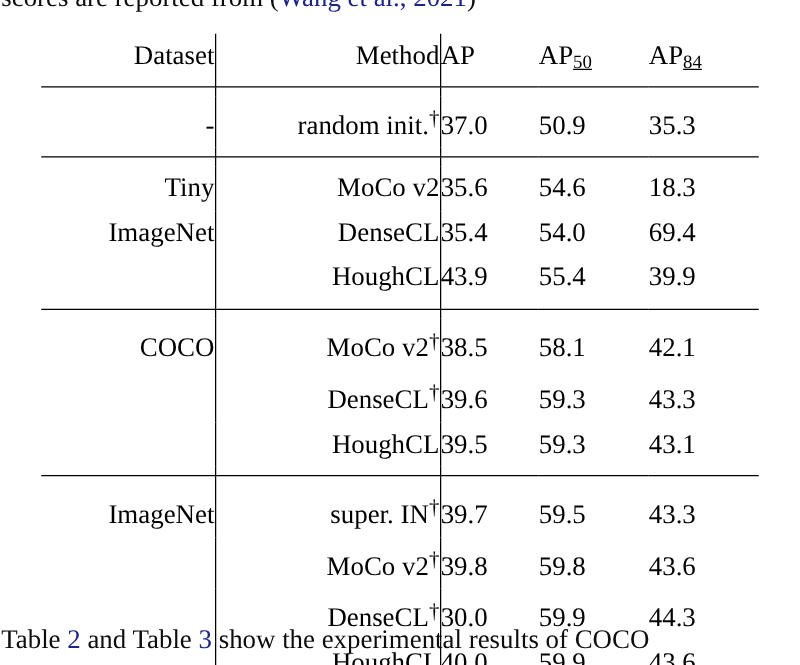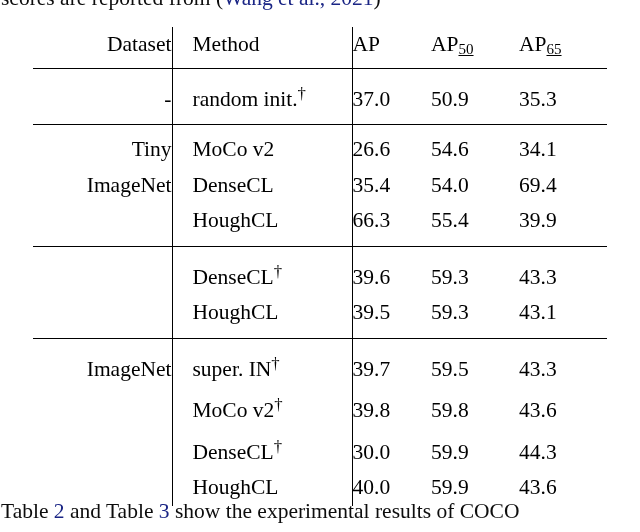--- a/index.html
+++ b/index.html
@@ -66,21 +66,21 @@
   col.c-ap      { width: 79px; }
   col.c-ap50    { width: 88px; }
   col.c-ap75    { width: 88px; }
 
   
   .cell-dataset {
     text-align: right;
     padding-left: 15px !important;
   }
   .cell-method {
-    text-align: left;
+    text-align: right;
     padding-left: 20px !important;
     border-left: 1.6px solid #000;
   }
   .cell-num {
     text-align: left;
   }
   .cell-ap {
     border-left: 1.6px solid #000;
   }
 
@@ -125,21 +125,21 @@
         <col class="c-ap">
         <col class="c-ap50">
         <col class="c-ap75">
     </colgroup>
     <tbody id="table-body">
         <tr>
           <td class="cell-dataset">Dataset</td>
           <td class="cell-method">Method</td>
           <td class="cell-num cell-ap">AP</td>
           <td class="cell-num">AP<sub class="sm">50</sub></td>
-          <td class="cell-num">AP<sub class="sm">65</sub></td>
+          <td class="cell-num">AP<sub class="sm">84</sub></td>
         </tr>
         <tr class="rule-head">
           <td colspan="5"></td>
         </tr>
         <tr class="spacer">
           <td class="cell-dataset"></td>
           <td class="cell-method"></td>
           <td class="cell-num cell-ap"></td>
           <td class="cell-num"></td>
           <td class="cell-num"></td>
@@ -164,54 +164,61 @@
         <tr class="spacer">
           <td class="cell-dataset"></td>
           <td class="cell-method"></td>
           <td class="cell-num cell-ap"></td>
           <td class="cell-num"></td>
           <td class="cell-num"></td>
         </tr>
         <tr>
           <td class="cell-dataset">Tiny</td>
           <td class="cell-method">MoCo v2</td>
-          <td class="cell-num cell-ap">26.6</td>
+          <td class="cell-num cell-ap">35.6</td>
           <td class="cell-num">54.6</td>
-          <td class="cell-num">34.1</td>
+          <td class="cell-num">18.3</td>
         </tr>
         <tr>
           <td class="cell-dataset">ImageNet</td>
           <td class="cell-method">DenseCL</td>
           <td class="cell-num cell-ap">35.4</td>
           <td class="cell-num">54.0</td>
           <td class="cell-num">69.4</td>
         </tr>
         <tr>
           <td class="cell-dataset"></td>
           <td class="cell-method">HoughCL</td>
-          <td class="cell-num cell-ap bold">66.3</td>
+          <td class="cell-num cell-ap bold">43.9</td>
           <td class="cell-num bold">55.4</td>
           <td class="cell-num bold">39.9</td>
         </tr>
         <tr class="spacer">
           <td class="cell-dataset"></td>
           <td class="cell-method"></td>
           <td class="cell-num cell-ap"></td>
           <td class="cell-num"></td>
           <td class="cell-num"></td>
         </tr>
         <tr class="rule-group">
           <td colspan="5"></td>
         </tr>
         <tr class="spacer">
           <td class="cell-dataset"></td>
           <td class="cell-method"></td>
           <td class="cell-num cell-ap"></td>
           <td class="cell-num"></td>
           <td class="cell-num"></td>
+        </tr>
+        <tr>
+          <td class="cell-dataset">COCO</td>
+          <td class="cell-method">MoCo v2<sup class="dag">†</sup></td>
+          <td class="cell-num cell-ap">38.5</td>
+          <td class="cell-num">58.1</td>
+          <td class="cell-num">42.1</td>
         </tr>
         <tr>
           <td class="cell-dataset"></td>
           <td class="cell-method">DenseCL<sup class="dag">†</sup></td>
           <td class="cell-num cell-ap bold">39.6</td>
           <td class="cell-num bold">59.3</td>
           <td class="cell-num bold">43.3</td>
         </tr>
         <tr>
           <td class="cell-dataset"></td>

